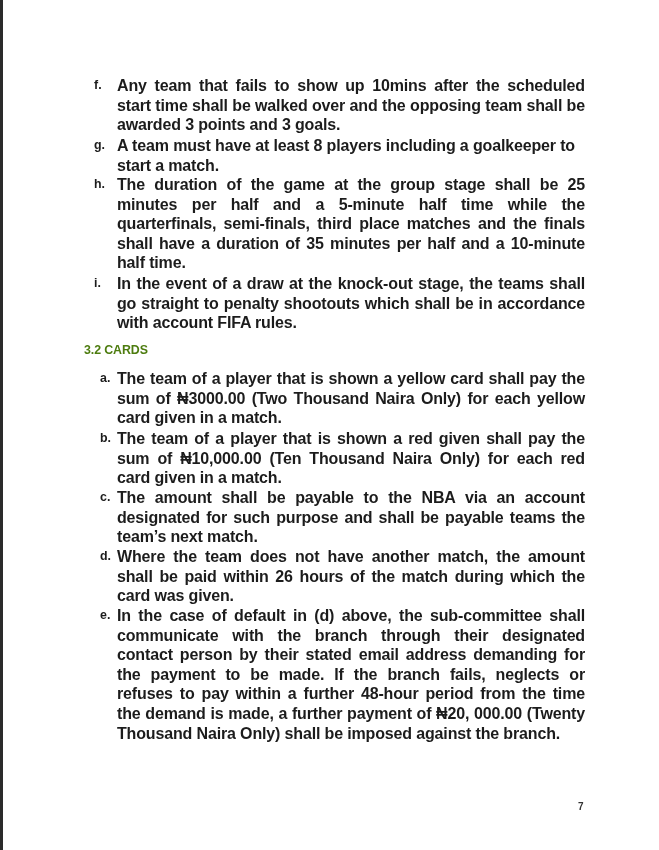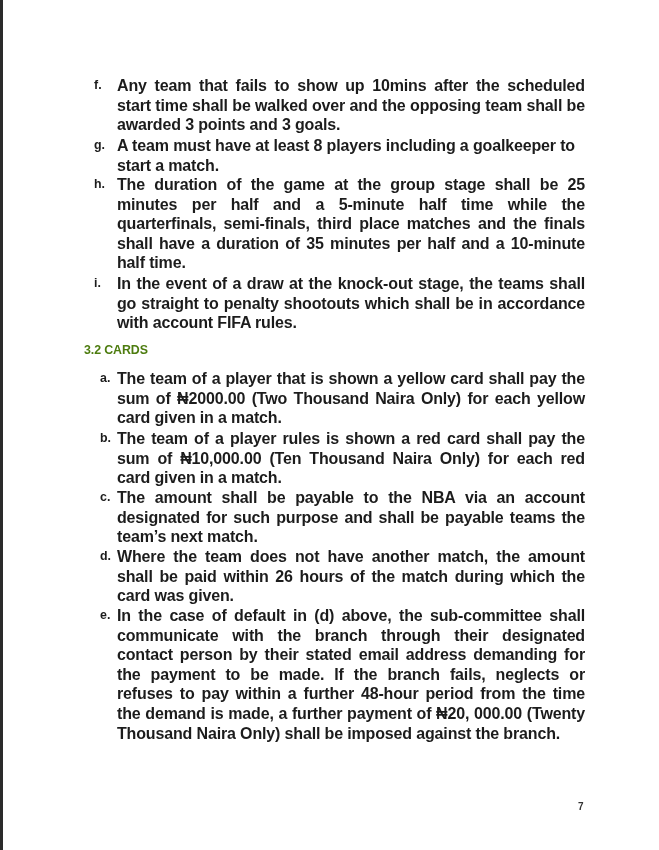--- a/index.html
+++ b/index.html
@@ -100,26 +100,26 @@
       <span class="marker" style="left:94px;">i.</span>
       <span class="text">In the event of a draw at the knock-out stage, the teams shall go straight to penalty shootouts which shall be in accordance with account FIFA rules.</span>
     </div>
   </div>
 
   <div class="heading">3.2 CARDS</div>
 
   <div>
     <div class="item" style="top:369px;">
       <span class="marker" style="left:100px;">a.</span>
-      <span class="text">The team of a player that is shown a yellow card shall pay the sum of ₦2000.00 (Two Thousand Naira Only) for each yellow card given in a match.</span>
+      <span class="text">The team of a player that is shown a yellow card shall pay the sum of ₦3000.00 (Two Thousand Naira Only) for each yellow card given in a match.</span>
     </div>
 
     <div class="item" style="top:429px;">
       <span class="marker" style="left:100px;">b.</span>
-      <span class="text">The team of a player rules is shown a red card shall pay the sum of ₦10,000.00 (Ten Thousand Naira Only) for each red card given in a match.</span>
+      <span class="text">The team of a player that is shown a red given shall pay the sum of ₦10,000.00 (Ten Thousand Naira Only) for each red card given in a match.</span>
     </div>
 
     <div class="item" style="top:488px;">
       <span class="marker" style="left:100px;">c.</span>
       <span class="text">The amount shall be payable to the NBA via an account designated for such purpose and shall be payable teams the team’s next match.</span>
     </div>
 
     <div class="item" style="top:547px;">
       <span class="marker" style="left:100px;">d.</span>
       <span class="text">Where the team does not have another match, the amount shall be paid within 26 hours of the match during which the card was given.</span>

